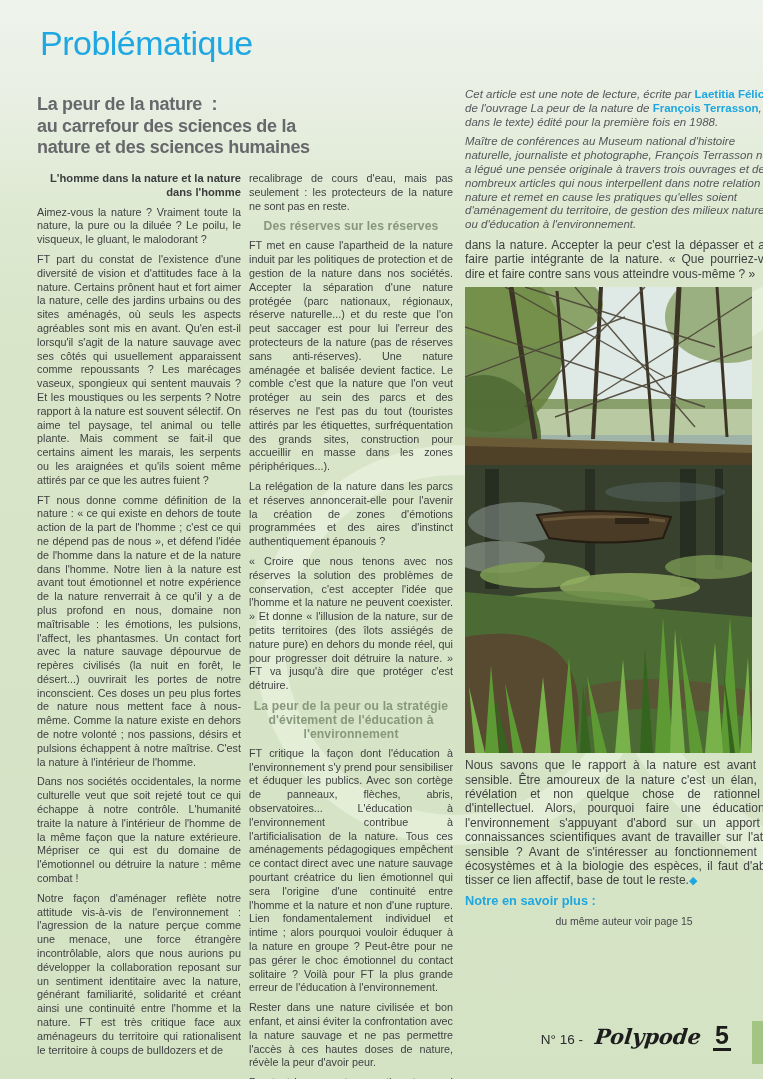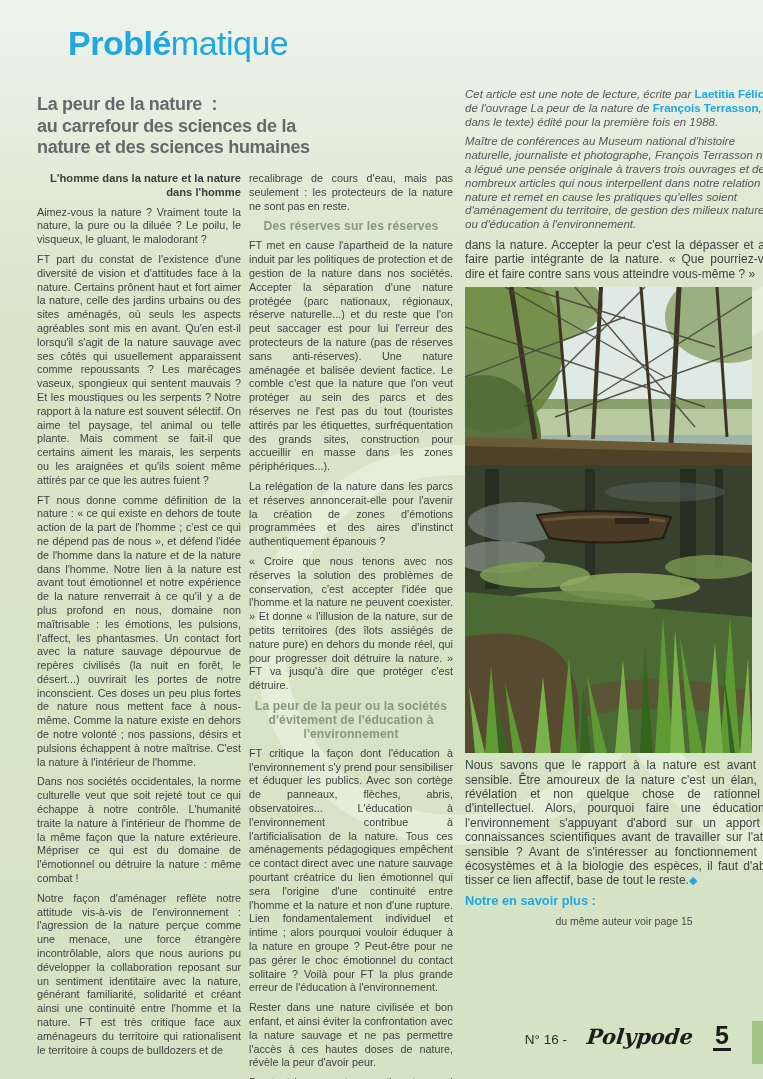--- a/index.html
+++ b/index.html
@@ -6,21 +6,21 @@
   .page{
     position:relative;width:763px;height:1079px;overflow:hidden;margin:0 auto;
     background:linear-gradient(180deg,#eff3ed 0%,#e9efe3 9%,#dde9d1 20%,#d8e5c8 32%,#d5e3c5 100%);
     font-family:"Liberation Sans",sans-serif;color:#3e3f40;
   }
   .swirl{position:absolute;border-radius:50%;pointer-events:none;}
   .swirl-1{width:340px;height:340px;left:255px;top:445px;border:30px solid rgba(238,245,230,0.55);}
   .swirl-2{width:580px;height:580px;left:585px;top:250px;border:38px solid rgba(238,245,230,0.5);}
   .content{position:absolute;inset:0;}
   .section-header{position:absolute;left:40px;top:24px;font-size:34px;color:#1ea7e1;letter-spacing:-0.5px;}
-  .section-header .b{font-weight:bold;margin-left:28px;}
+  .section-header .b{font-weight:normal;}
   .article-title{
     position:absolute;left:37px;top:82px;width:450px;
     font-size:18px;font-weight:bold;color:#67686b;line-height:1.2;
     letter-spacing:-0.3px;white-space:pre-wrap;
   }
   .col{position:absolute;text-align:justify;hyphens:auto;}
   .col-narrow{width:204px;font-size:10.8px;line-height:13.8px;}
   #col1{left:37px;top:172px;}
   #col2{left:249px;top:172px;}
   #col3{left:465px;top:88px;width:318px;}
@@ -29,21 +29,21 @@
   .subhead-green{font-weight:bold;color:#87987b;font-size:12.2px;line-height:14px;margin:3px 0 2px 0;text-align:center;letter-spacing:0.1px;}
   .note{font-style:italic;color:#55565a;font-size:11.5px;line-height:13.8px;text-align:left;}
   .note-intro{margin:0 0 13px 0;}
   .note-bio{margin:0 0 40px 0;}
   .name{color:#1ea7e1;font-weight:bold;font-style:normal;}
   .col3-body{font-size:12px;line-height:14.4px;}
   .photo-frame{margin:4px 0 5px 0;width:287px;height:466px;display:block;}
   .diamond{color:#1ea7e1;font-size:11px;}
   .more-title{color:#1ea7e1;font-weight:bold;font-size:12.8px;margin:10px 0 1px 0;text-align:left;}
   .more-text{font-size:10.5px;color:#46474a;margin:0;text-align:center;}
-  .footer{position:absolute;right:32px;top:1022px;display:flex;align-items:baseline;gap:20px;}
+  .footer{position:absolute;right:32px;top:1022px;display:flex;align-items:baseline;gap:12px;}
   .footer-issue{font-size:13.5px;color:#2c2c2c;}
   .magazine-name{font-family:"DejaVu Serif",serif;font-style:italic;font-weight:bold;font-size:21px;color:#1d1d1d;transform:skewX(-6deg);}
   .page-number{font-size:25px;font-weight:bold;color:#1c1c1c;border-bottom:3px solid #1c1c1c;padding:0 2px;line-height:1.05;}
   .edge-bar{position:absolute;right:0;top:1021px;width:11px;height:43px;background:#a3c584;}
 </style>
 </head>
 <body>
 
 <div class="page">
   <div class="swirl swirl-1"></div>
@@ -64,21 +64,21 @@
       <p>Dans nos sociétés occidentales, la norme culturelle veut que soit rejeté tout ce qui échappe à notre contrôle. L'humanité traite la nature à l'intérieur de l'homme de la même façon que la nature extérieure. Mépriser ce qui est du domaine de l'émotionnel ou détruire la nature : même combat !</p>
       <p>Notre façon d'aménager reflète notre attitude vis-à-vis de l'environnement : l'agression de la nature perçue comme une menace, une force étrangère incontrôlable, alors que nous aurions pu développer la collaboration reposant sur un sentiment identitaire avec la nature, générant familiarité, solidarité et créant ainsi une continuité entre l'homme et la nature. FT est très critique face aux aménageurs du territoire qui rationalisent le territoire à coups de bulldozers et de</p>
     </div>
 
     <div id="col2" class="col col-narrow">
       <p>recalibrage de cours d'eau, mais pas seulement : les protecteurs de la nature ne sont pas en reste.</p>
       <p class="subhead-green">Des réserves sur les réserves</p>
       <p>FT met en cause l'apartheid de la nature induit par les politiques de protection et de gestion de la nature dans nos sociétés. Accepter la séparation d'une nature protégée (parc nationaux, régionaux, réserve naturelle...) et du reste que l'on peut saccager est pour lui l'erreur des protecteurs de la nature (pas de réserves sans anti-réserves). Une nature aménagée et balisée devient factice. Le comble c'est que la nature que l'on veut protéger au sein des parcs et des réserves ne l'est pas du tout (touristes attirés par les étiquettes, surfréquentation des grands sites, construction pour accueillir en masse dans les zones périphériques...).</p>
       <p>La relégation de la nature dans les parcs et réserves annoncerait-elle pour l'avenir la création de zones d'émotions programmées et des aires d'instinct authentiquement épanouis ?</p>
       <p>« Croire que nous tenons avec nos réserves la solution des problèmes de conservation, c'est accepter l'idée que l'homme et la nature ne peuvent coexister. » Et donne « l'illusion de la nature, sur de petits territoires (des îlots assiégés de nature pure) en dehors du monde réel, qui pour progresser doit détruire la nature. » FT va jusqu'à dire que protéger c'est détruire.</p>
-      <p class="subhead-green">La peur de la peur ou la sociétés d'évitement de l'éducation à l'environnement</p>
+      <p class="subhead-green">La peur de la peur ou la stratégie d'évitement de l'éducation à l'environnement</p>
       <p>FT critique la façon dont l'éducation à l'environnement s'y prend pour sensibiliser et éduquer les publics. Avec son cortège de panneaux, flèches, abris, observatoires... L'éducation à l'environnement contribue à l'artificialisation de la nature. Tous ces aménagements pédagogiques empêchent ce contact direct avec une nature sauvage pourtant créatrice du lien émotionnel qui sera l'origine d'une continuité entre l'homme et la nature et non d'une rupture. Lien fondamentalement individuel et intime ; alors pourquoi vouloir éduquer à la nature en groupe ? Peut-être pour ne pas gérer le choc émotionnel du contact solitaire ? Voilà pour FT la plus grande erreur de l'éducation à l'environnement.</p>
       <p>Rester dans une nature civilisée et bon enfant, et ainsi éviter la confrontation avec la nature sauvage et ne pas permettre l'accès à ces hautes doses de nature, révèle la peur d'avoir peur.</p>
       <p>Pourtant la peur est un sentiment normal qui permet un comportement adapté</p>
     </div>
 
     <div id="col3" class="col">
       <p class="note note-intro"><span>Cet article est une note de lecture, écrite par </span><span class="name">Laetitia Félicité</span><span>, de l'ouvrage La peur de la nature de </span><span class="name">François Terrasson</span><span>, (FT dans le texte) édité pour la première fois en 1988.</span></p>
       <p class="note note-bio">Maître de conférences au Museum national d'histoire naturelle, journaliste et photographe, François Terrasson nous a légué une pensée originale à travers trois ouvrages et de nombreux articles qui nous interpellent dans notre relation à la nature et remet en cause les pratiques qu'elles soient d'aménagement du territoire, de gestion des milieux naturels ou d'éducation à l'environnement.</p>
 
       <div class="col3-body">

